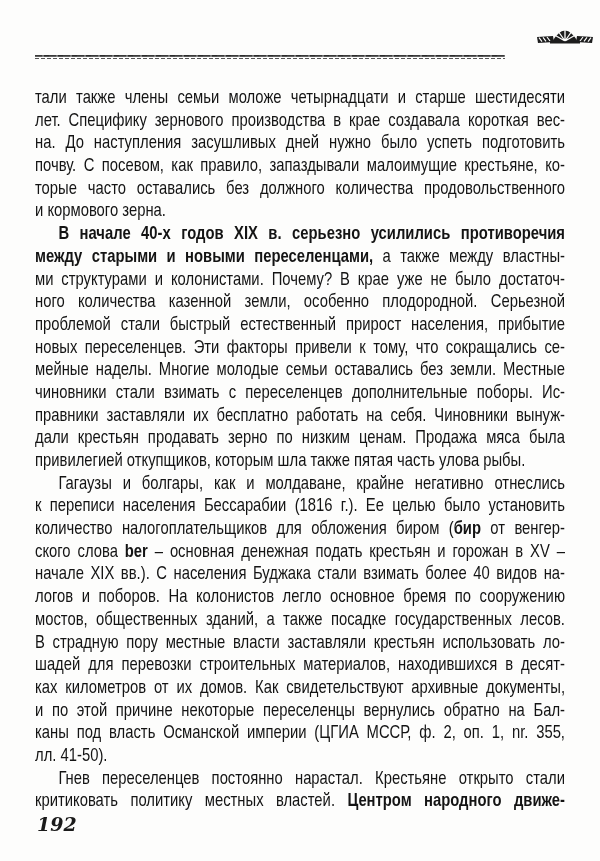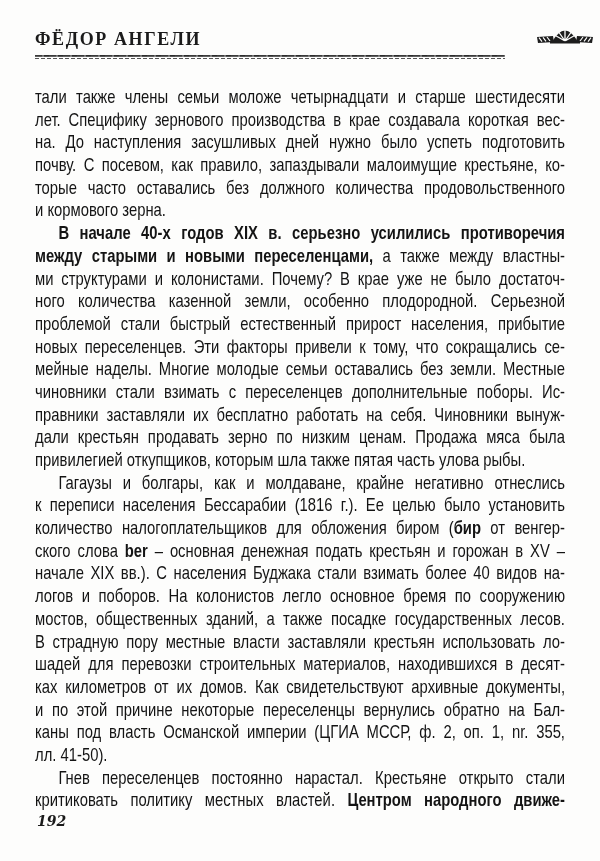--- a/index.html
+++ b/index.html
@@ -70,30 +70,29 @@
   .line.indent { text-indent: 30px; }
   .line .b { font-weight: 700; }
 
   #folio {
     position: absolute;
     left: 37px;
     top: 813px;
     font-family: "DejaVu Serif", "Liberation Serif", serif;
     font-weight: 700;
     font-style: italic;
-    font-size: 14px;
+    font-size: 19px;
     color: #1a1a1a;
   }
 </style>
 </head>
 <body>
 
 <div id="page">
 
-  <div id="running-head">ФЁДОР АНГЕЛИ</div>
 
   <div id="head-rule"></div>
 
   <svg id="ornament" viewBox="0 0 58 24" xmlns="http://www.w3.org/2000/svg" aria-hidden="true">
 
     <path d="M1 12 L17 11 L18 17 L2 18 Z" fill="#1d1d1d"></path>
     <path d="M57 12 L41 11 L40 17 L56 18 Z" fill="#1d1d1d"></path>
     <path d="M3 12.6 L6 16.6 M7 12.3 L10 16.3 M11 12 L14 16" stroke="#fdfdfc" stroke-width="1.2"></path>
     <path d="M55 12.6 L52 16.6 M51 12.3 L48 16.3 M47 12 L44 16" stroke="#fdfdfc" stroke-width="1.2"></path>
 

